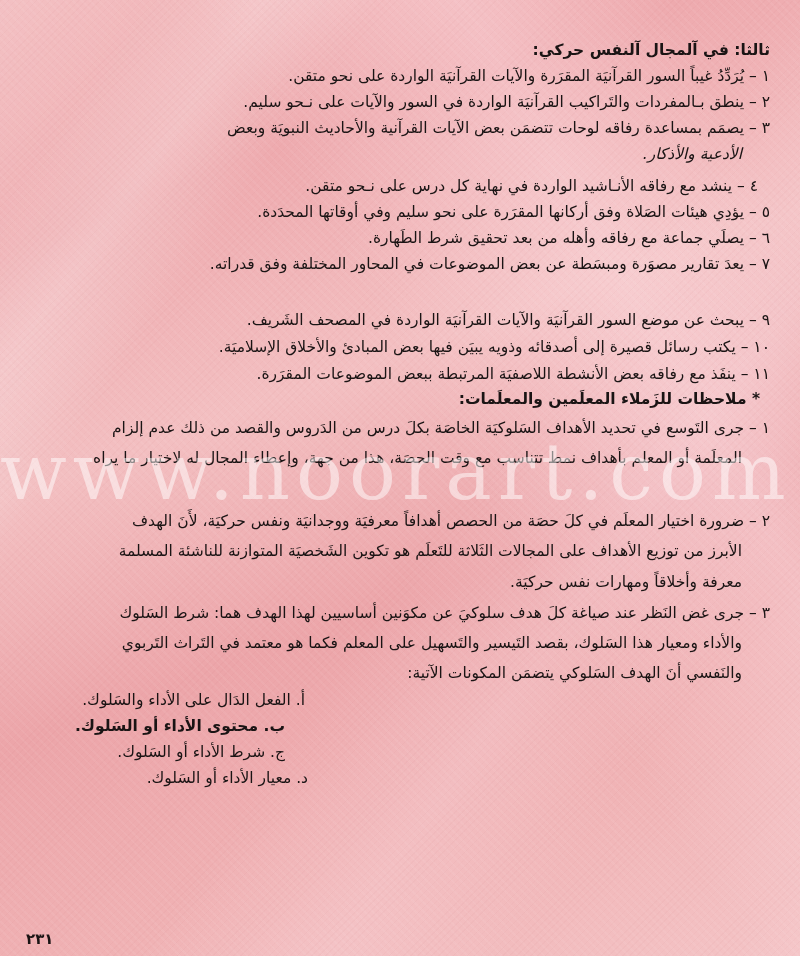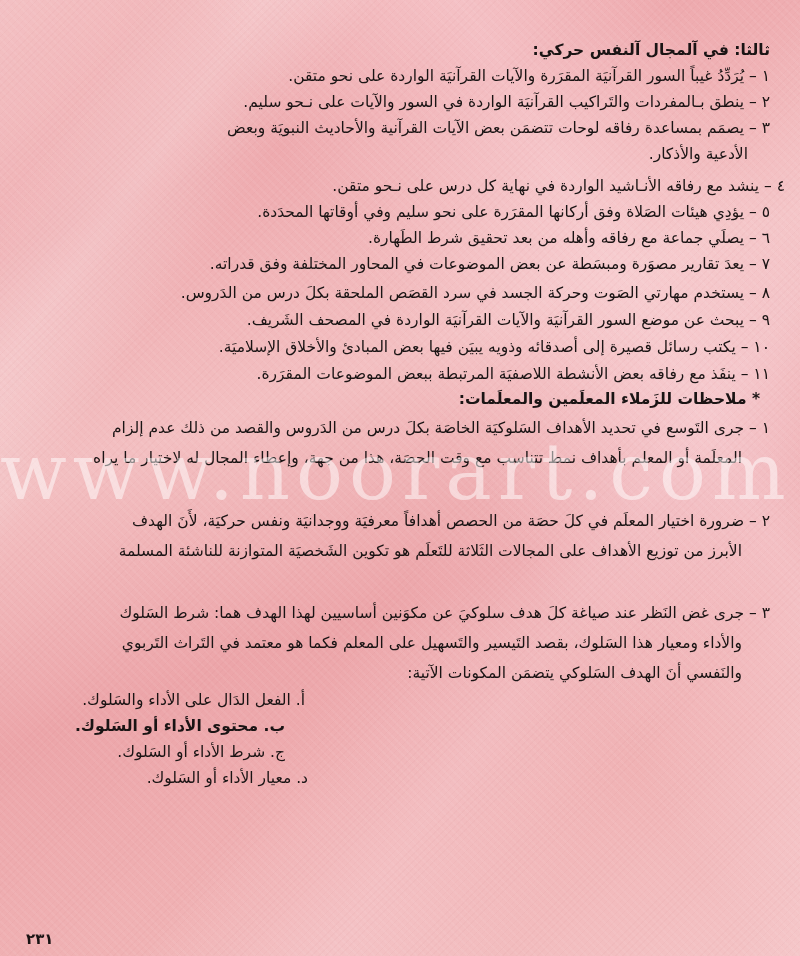--- a/index.html
+++ b/index.html
@@ -83,41 +83,38 @@
     <span>١</span><span> – </span><span>يُرَدِّدُ غيباً السور القرآنيَة المقرَرة والآيات القرآنيَة الواردة على نحو متقن.</span>
   </div>
 
   <div class="line" style="top:92px; right:30px;">
     <span>٢</span><span> – </span><span>ينطق بـالمفردات والتَراكيب القرآنيَة الواردة في السور والآيات على نـحو سليم.</span>
   </div>
 
   <div class="line" style="top:118px; right:30px;">
     <span>٣</span><span> – </span><span>يصمَم بمساعدة رفاقه لوحات تتضمَن بعض الآيات القرآنية والأحاديث النبويَة وبعض</span>
   </div>
-  <div class="line" style="top:144px; right:52px;">الأدعية والأذكار.</div>
+  <div class="line" style="top:144px; right:58px;font-style:italic;">الأدعية والأذكار.</div>
 
-  <div class="line" style="top:176px; right:15px;text-align:right;">
+  <div class="line" style="top:176px; right:42px;text-align:right;">
     <span>٤</span><span> – </span><span>ينشد مع رفاقه الأنـاشيد الواردة في نهاية كل درس على نـحو متقن.</span>
   </div>
 
   <div class="line" style="top:202px; right:30px;">
     <span>٥</span><span> – </span><span>يؤدِي هيئات الصَلاة وفق أركانها المقرَرة على نحو سليم وفي أوقاتها المحدَدة.</span>
   </div>
 
   <div class="line" style="top:228px; right:30px;">
     <span>٦</span><span> – </span><span>يصلَي جماعة مع رفاقه وأهله من بعد تحقيق شرط الطَهارة.</span>
   </div>
 
   <div class="line" style="top:254px; right:30px;">
     <span>٧</span><span> – </span><span>يعدَ تقارير مصوَرة ومبسَطة عن بعض الموضوعات في المحاور المختلفة وفق قدراته.</span>
   </div>
 
-  <div class="line" style="top:283px; right:30px;">
-    <span>٨</span><span> – </span><span>يستخدم مهارتي الصَوت وحركة الجسد في سرد القصَص الملحقة بكلَ درس من الدَروس.</span>
-  </div>
 
   <div class="line" style="top:310px; right:30px;">
     <span>٩</span><span> – </span><span>يبحث عن موضع السور القرآنيَة والآيات القرآنيَة الواردة في المصحف الشَريف.</span>
   </div>
 
   <div class="line" style="top:337px; right:30px;">
     <span>١٠</span><span> – </span><span>يكتب رسائل قصيرة إلى أصدقائه وذويه يبيَن فيها بعض المبادئ والأخلاق الإسلاميَة.</span>
   </div>
 
   <div class="line" style="top:364px; right:30px;">
@@ -128,20 +125,21 @@
 
   <div class="line" style="top:418px; right:30px;">
     <span>١</span><span> – </span><span>جرى التَوسع في تحديد الأهداف السَلوكيَة الخاصَة بكلَ درس من الدَروس والقصد من ذلك عدم إلزام</span>
   </div>
   <div class="line" style="top:448px; right:58px;">المعلَمة أو المعلم بأهداف نمط تتناسب مع وقت الحصَة، هذا من جهة، وإعطاء المجال له لاختيار ما يراه</div>
 
   <div class="line" style="top:511px; right:30px;">
     <span>٢</span><span> – </span><span>ضرورة اختيار المعلَم في كلَ حصَة  من الحصص أهدافاً معرفيَة ووجدانيَة ونفس حركيَة، لأَنَ الهدف</span>
   </div>
   <div class="line" style="top:541px; right:58px;margin-left:24px;">الأبرز من توزيع الأهداف على المجالات الثَلاثة للتَعلَم هو تكوين الشَخصيَة المتوازنة للناشئة المسلمة</div>
+  <div class="line" style="top:572px; right:58px;">معرفة وأخلاقاً ومهارات نفس حركيَة.</div>
 
   <div class="line" style="top:603px; right:30px;">
     <span>٣</span><span> – </span><span>جرى غض النَظر عند صياغة كلَ هدف سلوكيَ عن مكوَنين أساسيين لهذا الهدف هما: شرط السَلوك</span>
   </div>
   <div class="line" style="top:633px; right:58px;text-align:right;">والأداء ومعيار هذا السَلوك، بقصد التَيسير والتَسهيل على المعلم فكما هو معتمد في التَراث التَربوي</div>
   <div class="line" style="top:663px; right:58px;">والنَفسي أنَ الهدف السَلوكي يتضمَن المكونات الآتية:</div>
 
   <div class="line" style="top:690px; right:495px;">أ. الفعل الدَال على الأداء والسَلوك.</div>
   <div class="line" style="top:716px; right:515px;font-weight:bold;">ب. محتوى الأداء أو السَلوك.</div>
   <div class="line" style="top:742px; right:515px;">ج. شرط الأداء أو السَلوك.</div>

